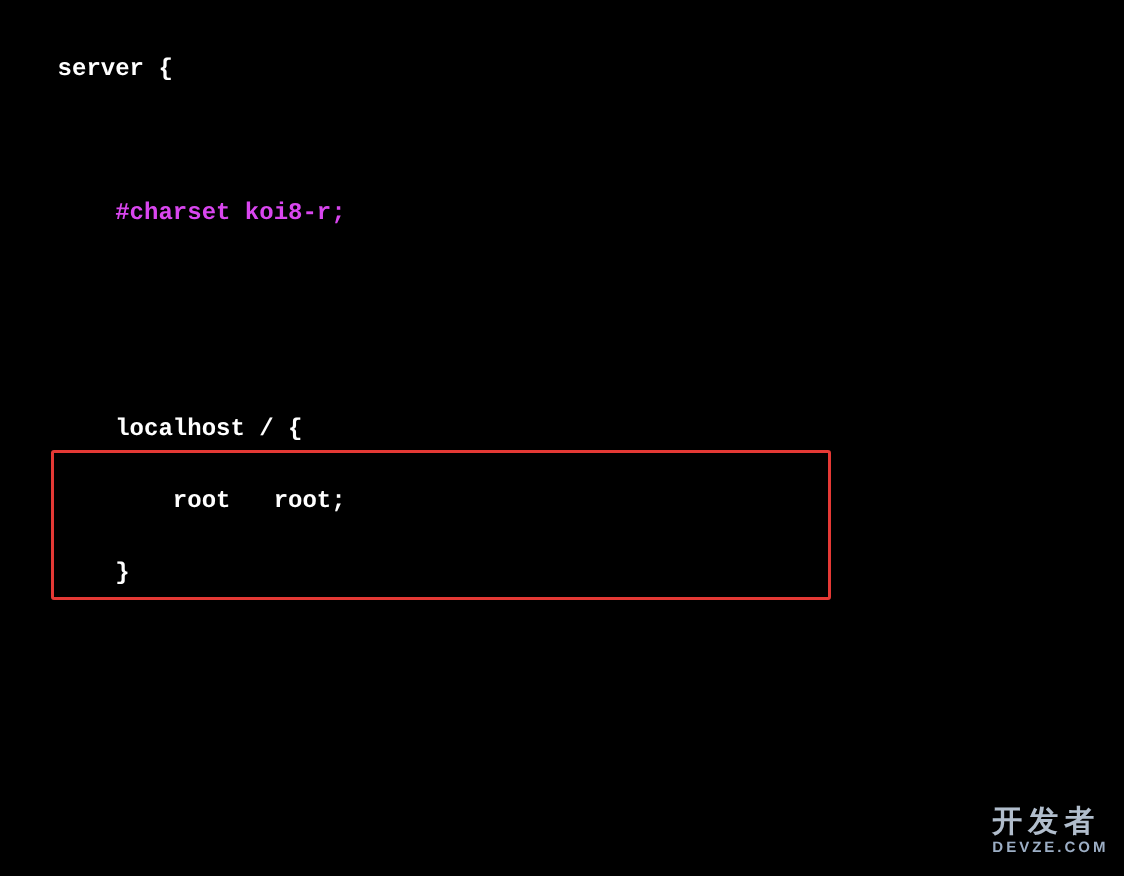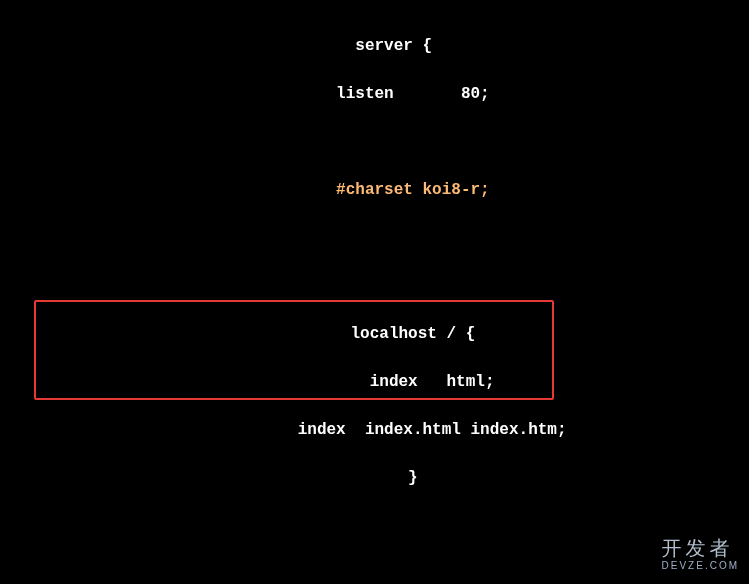--- a/index.html
+++ b/index.html
@@ -13,60 +13,58 @@
       width: 749px;
       height: 584px;
       overflow: hidden;
       position: relative;
       padding-top: 10px;
     }
     .code-container {
       white-space: pre;
       position: relative;
     }
-    .line { display: block; min-height: 24px; text-align: center; }
-    .comment { color: #fdba74; }
+    .line { display: block; min-height: 24px; }
+    .comment { color: #d946ef; }
     .highlight-box {
       position: absolute;
       border: 2px solid #e53935;
       pointer-events: none;
       border-radius: 2px;
     }
     .watermark {
       position: absolute;
       bottom: 12px;
       right: 10px;
       color: #d0dff0;
       font-family: "SimHei", sans-serif;
-      font-weight: normal;
+      font-weight: bold;
       font-size: 20px;
       letter-spacing: 4px;
       line-height: 1.2;
       text-align: left;
       opacity: 0.85;
     }
     .watermark .sub {
       font-size: 10px;
       letter-spacing: 2px;
       color: #b8cde8;
     }
   </style>
 </head>
 <body>
 
 <div class="code-container">
 <span class="line">    server {</span>
-<span class="line">        listen       80;</span>
 <span class="line"></span>
 <span class="line comment">        #charset koi8-r;</span>
 <span class="line"></span>
 <span class="line"></span>
 <span class="line">        localhost / {</span>
-<span class="line">            index   html;</span>
-<span class="line">            index  index.html index.htm;</span>
+<span class="line">            root   root;</span>
 <span class="line">        }</span>
 
 
 
 
 
 
 
 
 

